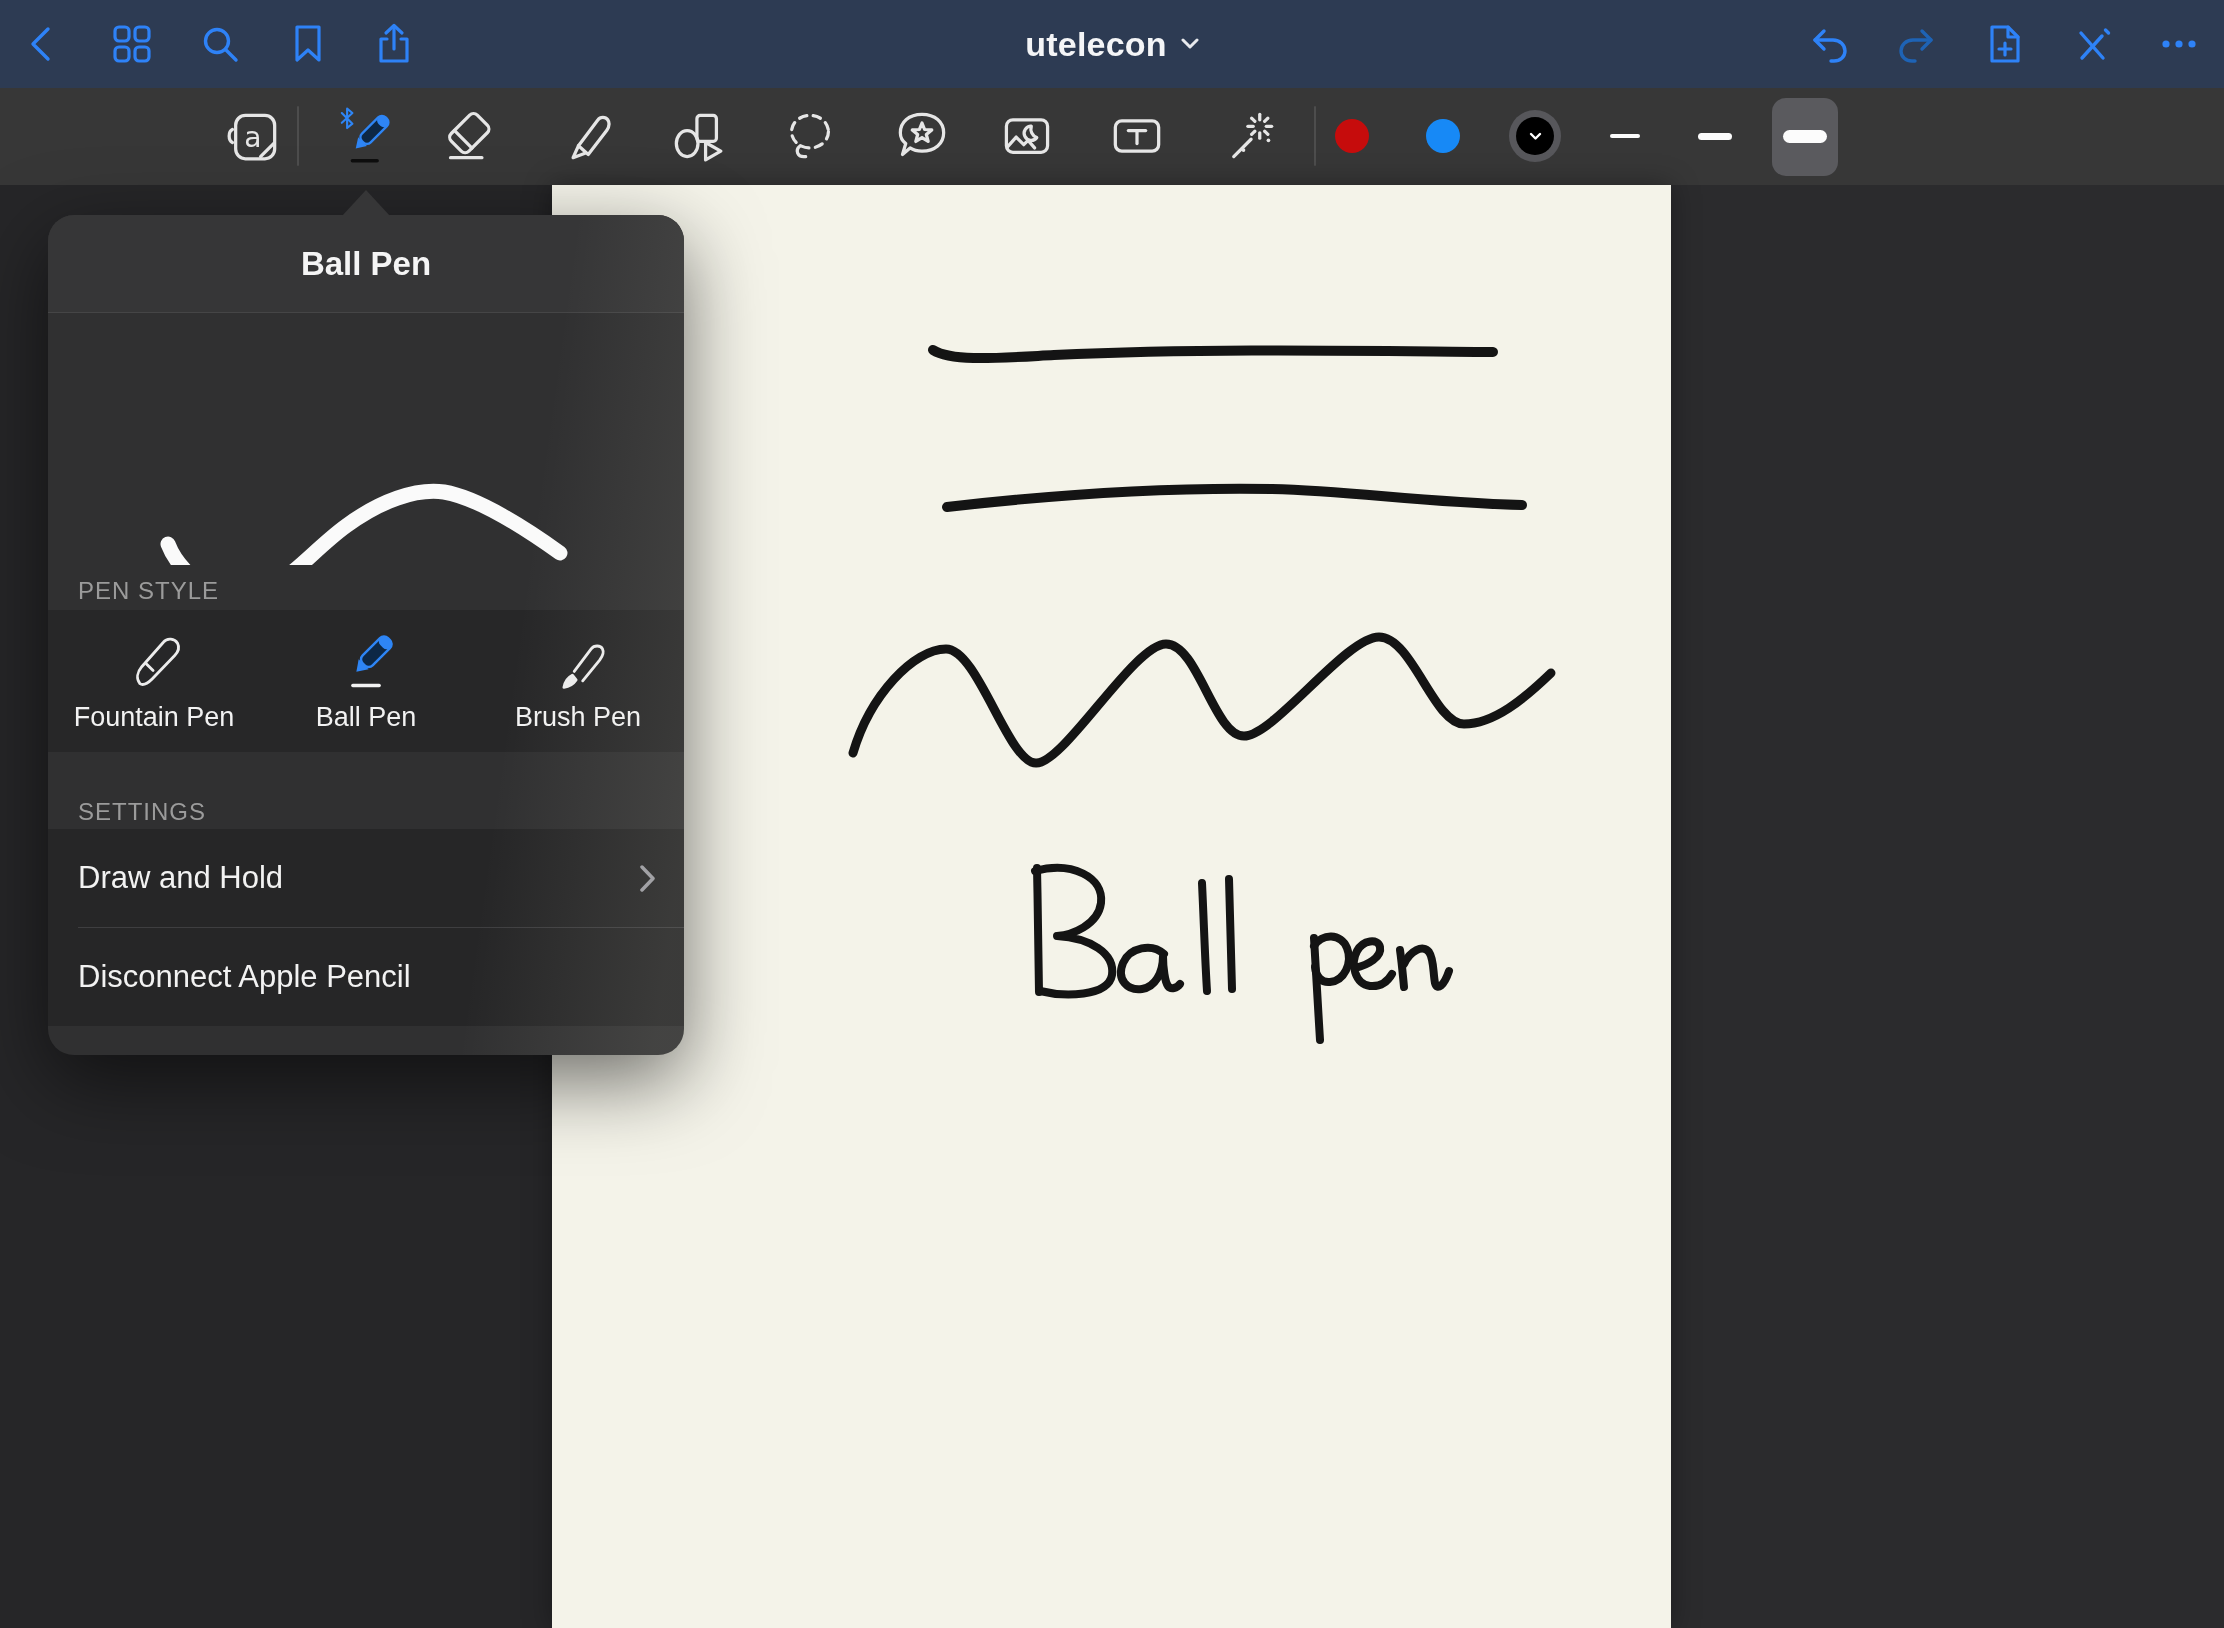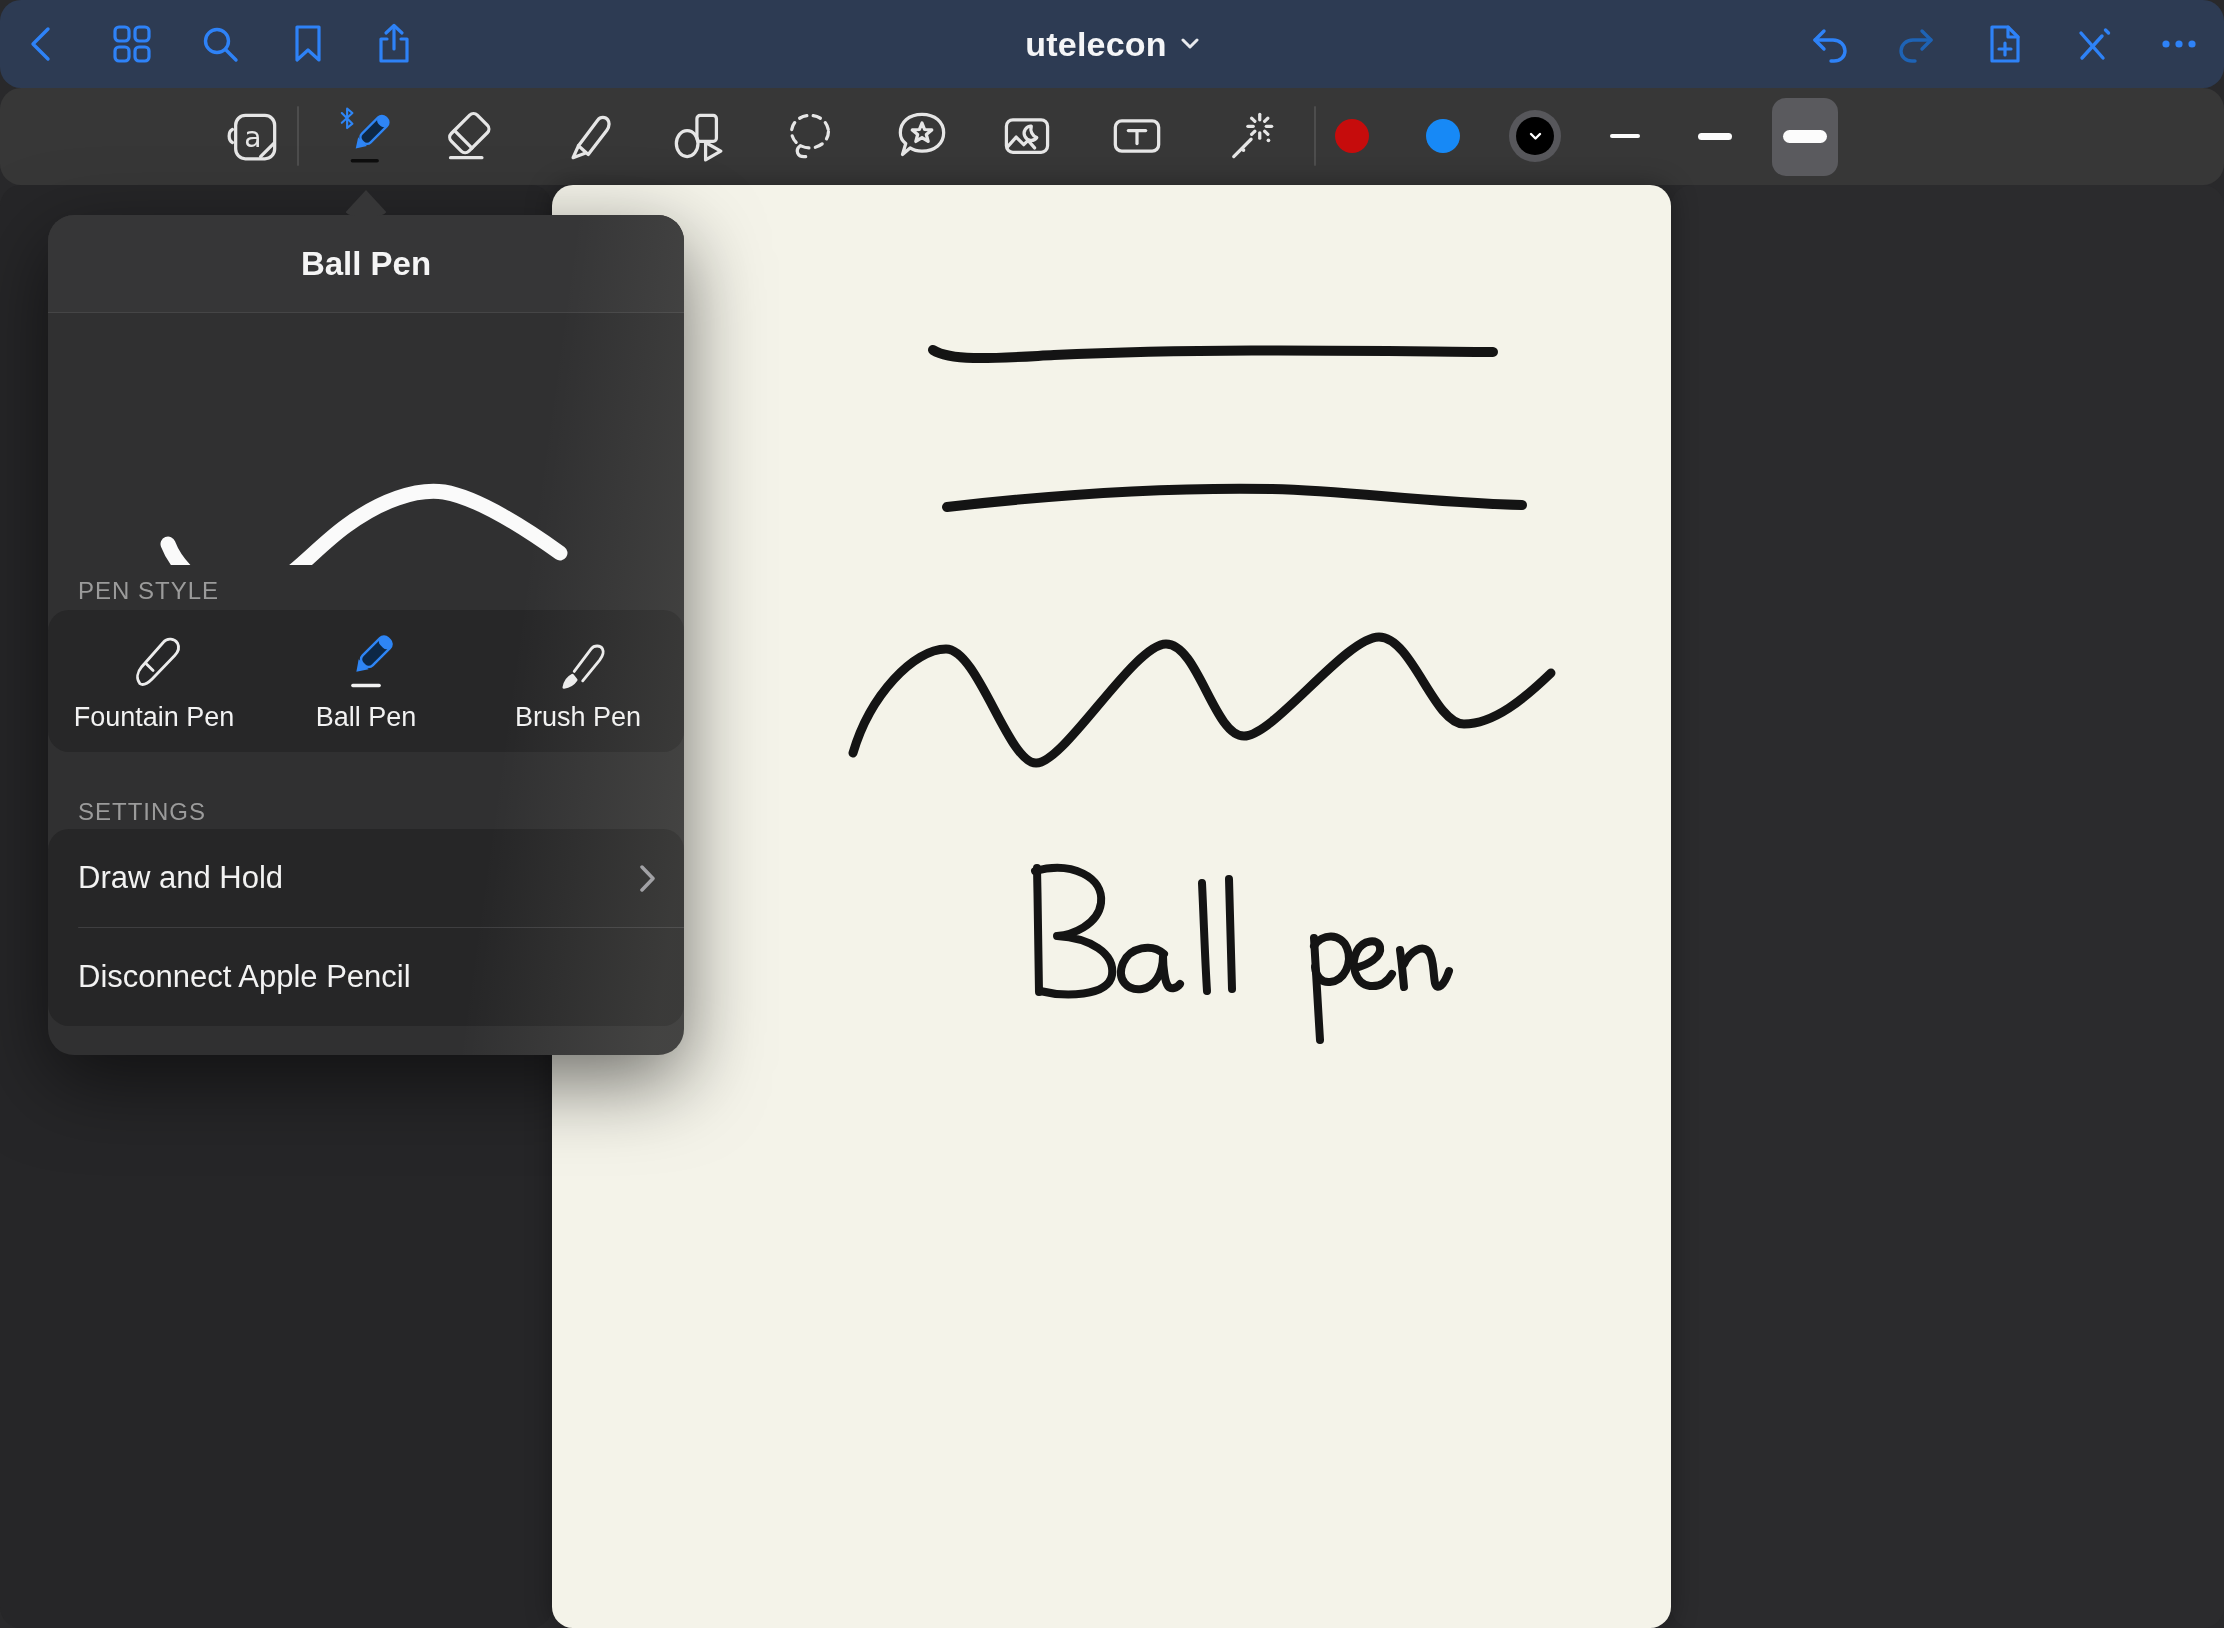--- a/index.html
+++ b/index.html
@@ -2,21 +2,21 @@
 <html><head>
 <meta charset="utf-8">
 <style>
   html,body{margin:0;padding:0;}
   body{
     width:2224px;height:1628px;position:relative;overflow:hidden;
     background:#29292b;
     font-family:"Liberation Sans",sans-serif;
     -webkit-font-smoothing:antialiased;
   }
-  .abs{position:absolute;border-radius:21px;}
+  .abs{position:absolute;}
   
   #topbar{left:0;top:0;width:2224px;height:88px;background:#2d3b53;}
   .tb-icon{width:44px;height:44px;top:22px;display:flex;align-items:center;justify-content:center;}
   .tb-icon svg{display:block;}
   #doc-title-wrap{left:0;top:0;width:2224px;height:88px;display:flex;align-items:center;justify-content:center;gap:14px;}
   #doc-title{color:#f4f5f7;font-size:34px;font-weight:700;letter-spacing:.2px;}
   
   #toolbar{left:0;top:88px;width:2224px;height:97px;background:#373737;}
   .tool{width:60px;height:60px;top:18px;display:flex;align-items:center;justify-content:center;}
   .vdiv{top:18px;width:2px;height:60px;background:#4d4d4d;border-radius:1px;}

